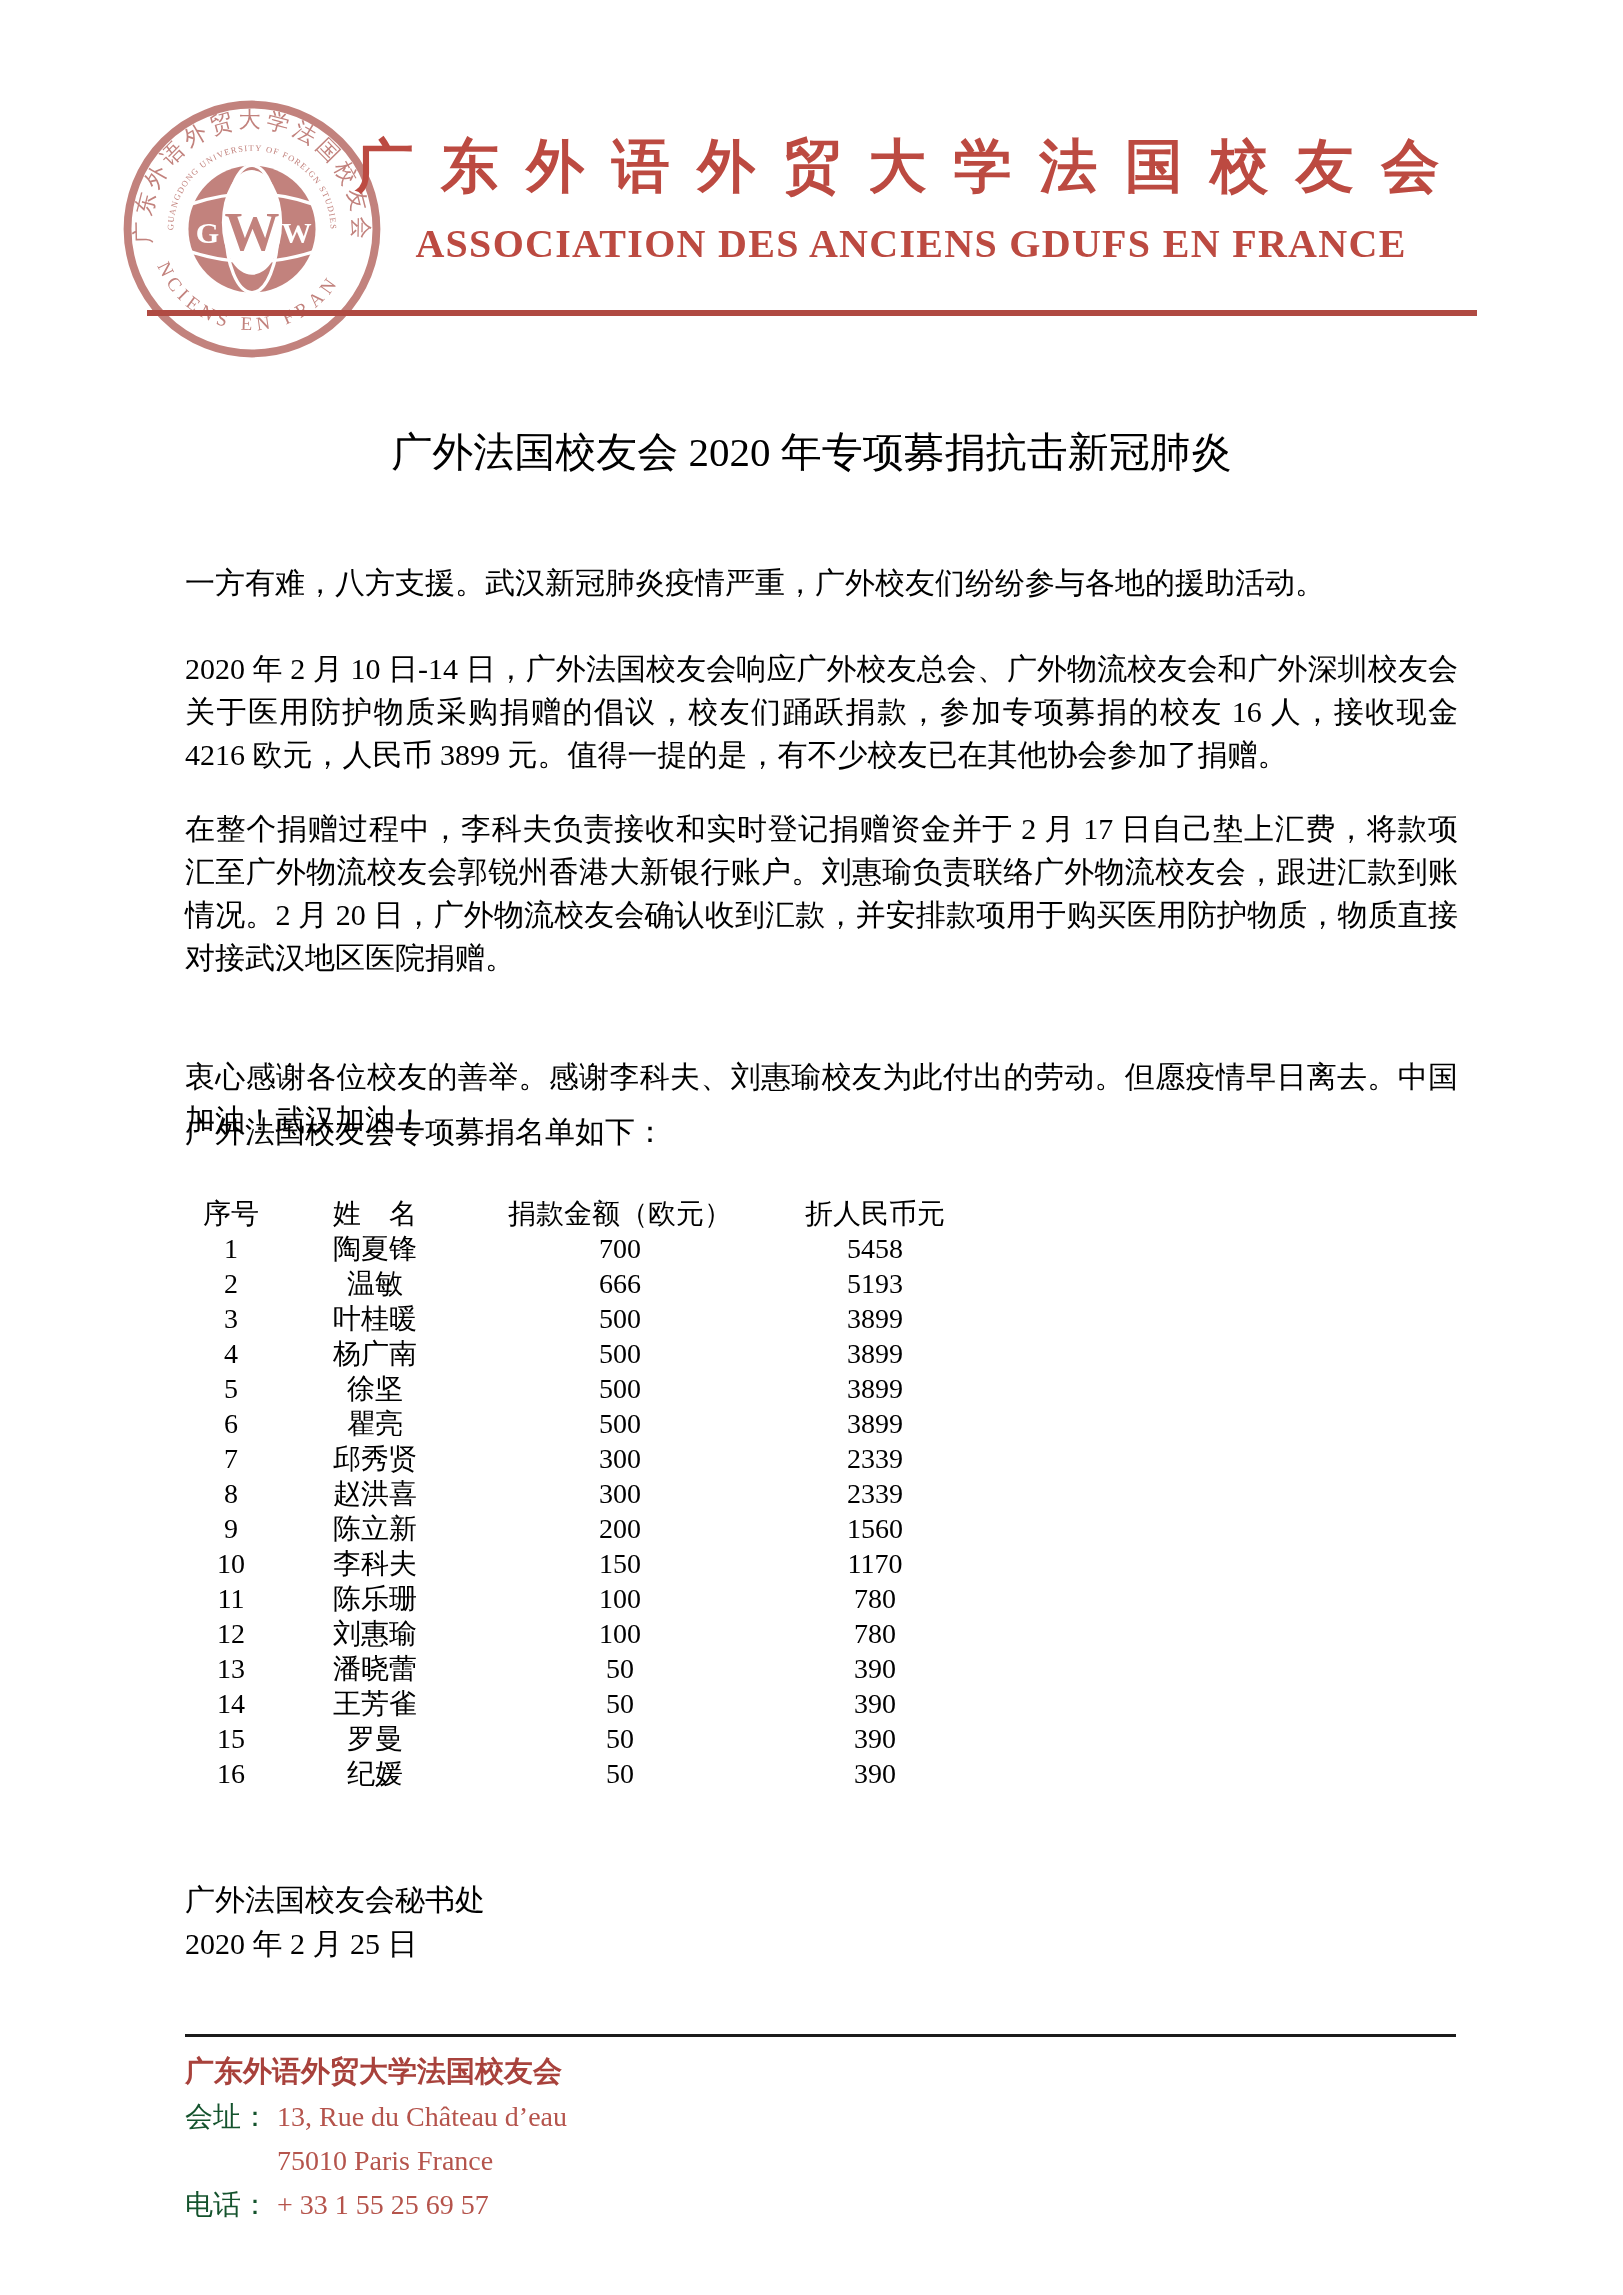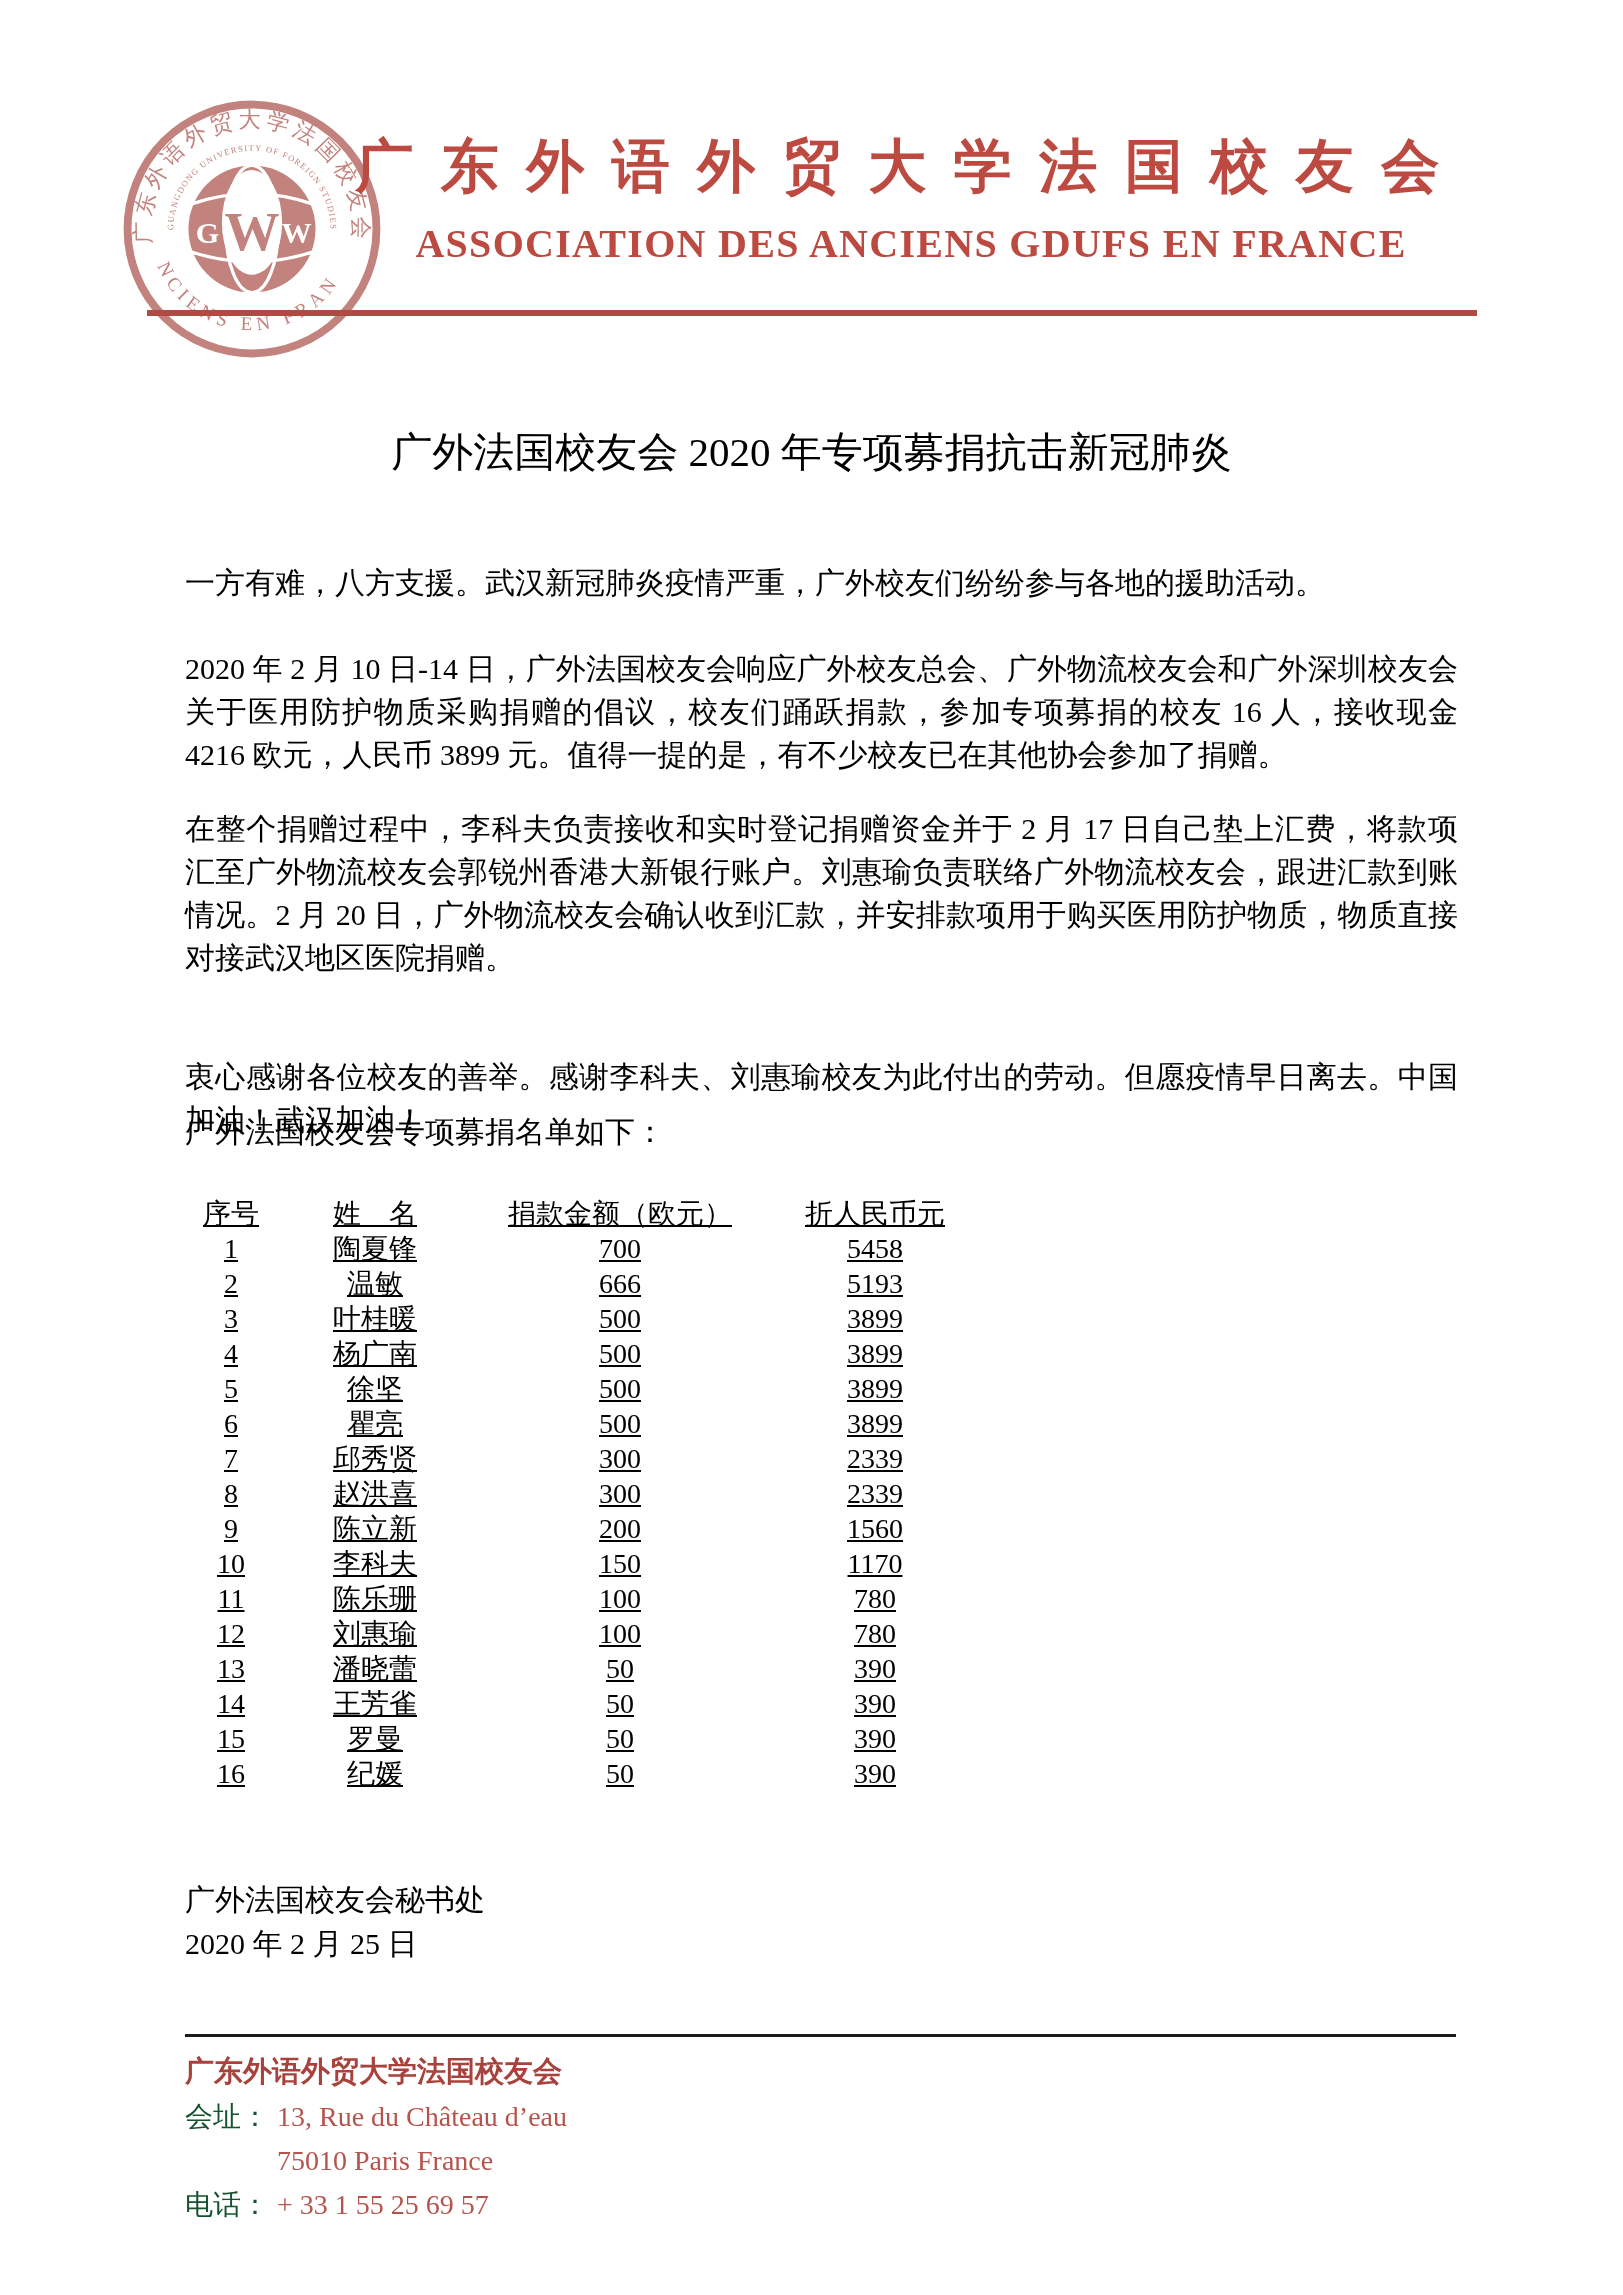--- a/index.html
+++ b/index.html
@@ -14,21 +14,21 @@
   .masthead-fr{margin-top:14.4px;font-size:40px;font-weight:700;letter-spacing:1.3px;white-space:nowrap;}
   .header-rule{left:147px;top:310px;width:1330px;height:5.9px;background:#b04a42;}
 
   
   .doc-title{left:0;top:425px;width:1623px;text-align:center;font-size:41px;font-weight:400;}
   .para{left:185px;width:1273px;font-size:30px;line-height:43px;text-align:justify;}
   #p1{top:561px;} #p2{top:647px;} #p3{top:801px;margin-top:6px;} #p4{top:1055px;} #p5{top:1110px;}
 
   
   .dtable{left:185px;top:1196px;width:798px;}
-  .trow{display:flex;height:35px;line-height:35px;font-size:28px;text-decoration:underline;}
+  .trow{display:flex;height:35px;line-height:35px;font-size:28px;}
   .c0{width:92px;text-align:center;}
   .c1{width:196px;text-align:center;}
   .c2{width:294px;text-align:center;}
   .c3{width:216px;text-align:center;}
   .total-row{position:relative;height:39px;line-height:39px;margin-top:2.6px;
              color:#2e4c7c;font-size:30px;}
   .total-label{position:absolute;left:239px;}
   .total-eur{position:absolute;left:337px;}
   .total-rmb{position:absolute;left:582px;width:209px;text-align:center;}
 

